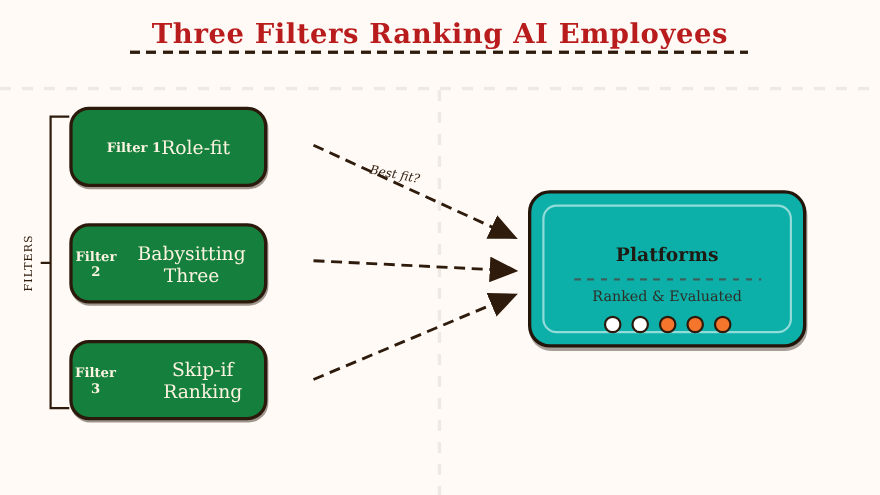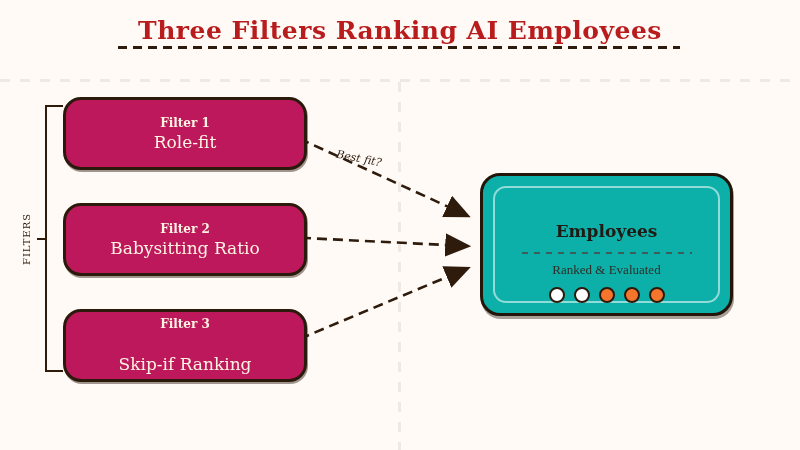--- a/index.html
+++ b/index.html
@@ -30,24 +30,24 @@
   
   svg.overlay{position:absolute;left:0;top:0;width:800px;height:450px;}
   
   .bracket-label{
     position:absolute;left:-12px;top:232px;width:80px;height:14px;
     text-align:center;font-size:10px;letter-spacing:1px;color:#2E1B0C;
     transform:rotate(-90deg);
   }
   
   .filter-box{
-    position:absolute;left:63px;width:244px;height:73px;
-    background:#be185d;border:3px solid #2B1A0C;border-radius:18px;
+    position:absolute;left:63px;width:180px;height:73px;
+    background:#15803d;border:3px solid #2B1A0C;border-radius:18px;
     box-sizing:border-box;box-shadow:1px 2px 0 rgba(43,26,12,.45);
-    display:flex;flex-direction:column;align-items:center;justify-content:center;
+    display:flex;align-items:center;justify-content:center;
     color:#FDF3E1;text-align:center;
   }
   .filter-box .flabel{font-size:12px;font-weight:bold;}
   .filter-box .fname{font-size:17px;font-weight:normal;margin-top:2px;}
   .fb1{top:97px;}
   .fb2{top:203px;}
   .fb3{top:309px;gap:21px;}
   
   .arrow-note{
     position:absolute;left:336px;top:152px;
@@ -67,21 +67,21 @@
   }
   .platform-title{
     font-size:17px;font-weight:bold;color:#1F1B14;text-align:center;
     line-height:1.55;position:relative;margin-top:6px;
   }
   .platform-divider{
     width:170px;height:2px;margin-top:8px;position:relative;
     background:repeating-linear-gradient(90deg,#3C5E5B 0 6px,transparent 6px 12px);
   }
   .platform-subtitle{
-    font-size:13px;color:#2F2D26;margin-top:8px;position:relative;font-family:Liberation Serif, serif;
+    font-size:13px;color:#2F2D26;margin-top:8px;position:relative;
   }
   .dots{
     display:flex;gap:9px;margin-top:9px;position:relative;
   }
   .dot{
     width:12px;height:12px;border-radius:50%;
     border:2px solid #2B1A0C;box-sizing:content-box;display:inline-block;
   }
 </style>
 </head>
@@ -111,35 +111,35 @@
 
   <div class="bracket-label">FILTERS</div>
 
   <div class="filter-box fb1">
     <div class="flabel">Filter 1</div>
     <div class="fname">Role-fit</div>
   </div>
 
   <div class="filter-box fb2">
     <div class="flabel">Filter 2</div>
-    <div class="fname">Babysitting Ratio</div>
+    <div class="fname">Babysitting Three</div>
   </div>
 
   <div class="filter-box fb3">
     <div class="flabel">Filter 3</div>
     <div class="fname">Skip-if Ranking</div>
   </div>
 
   <div class="arrow-note">Best fit?</div>
 
   <div class="platform-box">
     <div class="platform-inner"></div>
     <div class="platform-title">
       <br>
-      <span>Employees</span>
+      <span>Platforms</span>
     </div>
     <div class="platform-divider"></div>
     <div class="platform-subtitle">Ranked &amp; Evaluated</div>
     <div class="dots">
         <span class="dot" style="background: rgb(255, 255, 255);"></span>
         <span class="dot" style="background: rgb(255, 255, 255);"></span>
         <span class="dot" style="background: rgb(245, 117, 44);"></span>
         <span class="dot" style="background: rgb(245, 117, 44);"></span>
         <span class="dot" style="background: rgb(245, 117, 44);"></span>
       </div>

